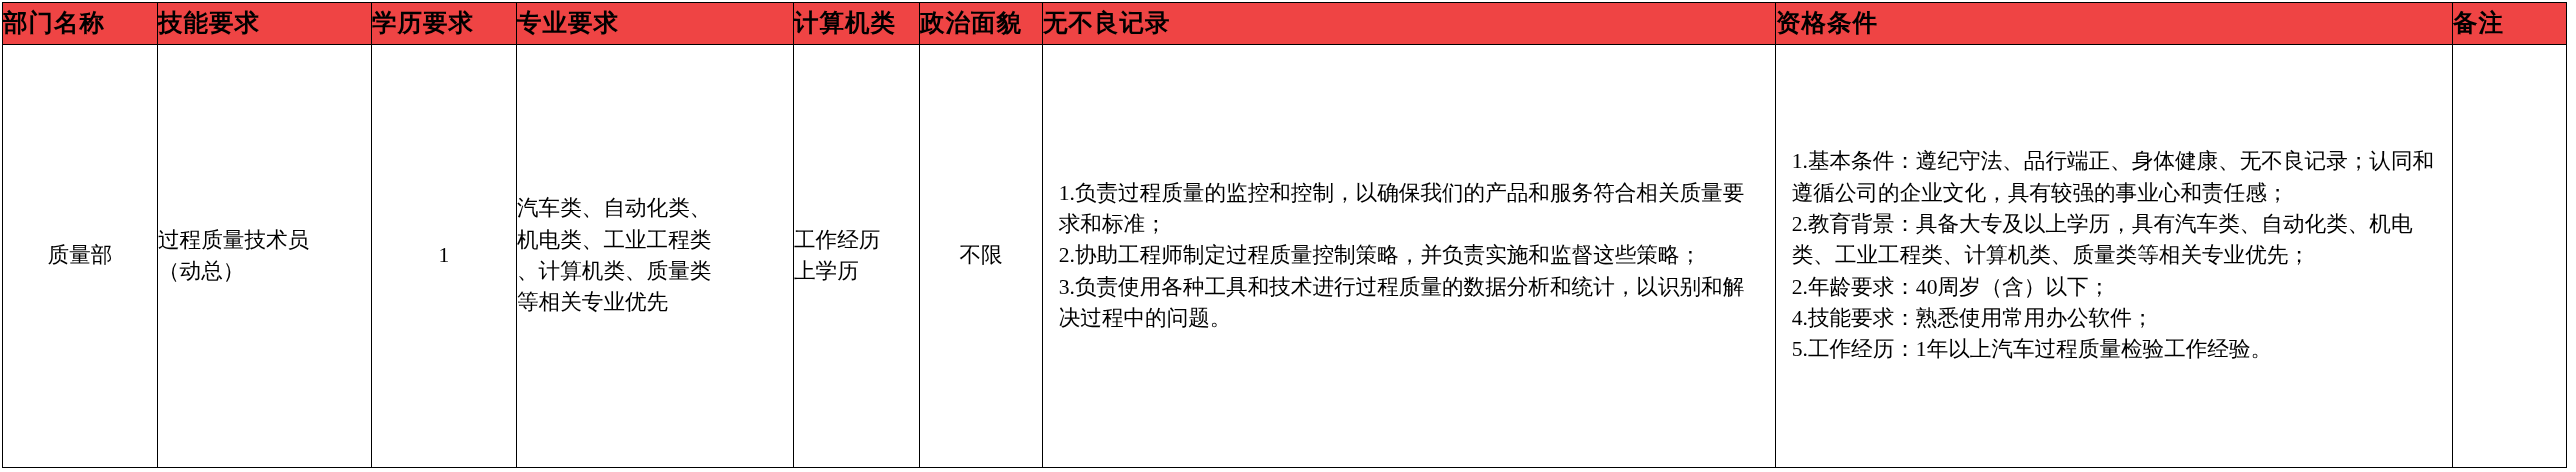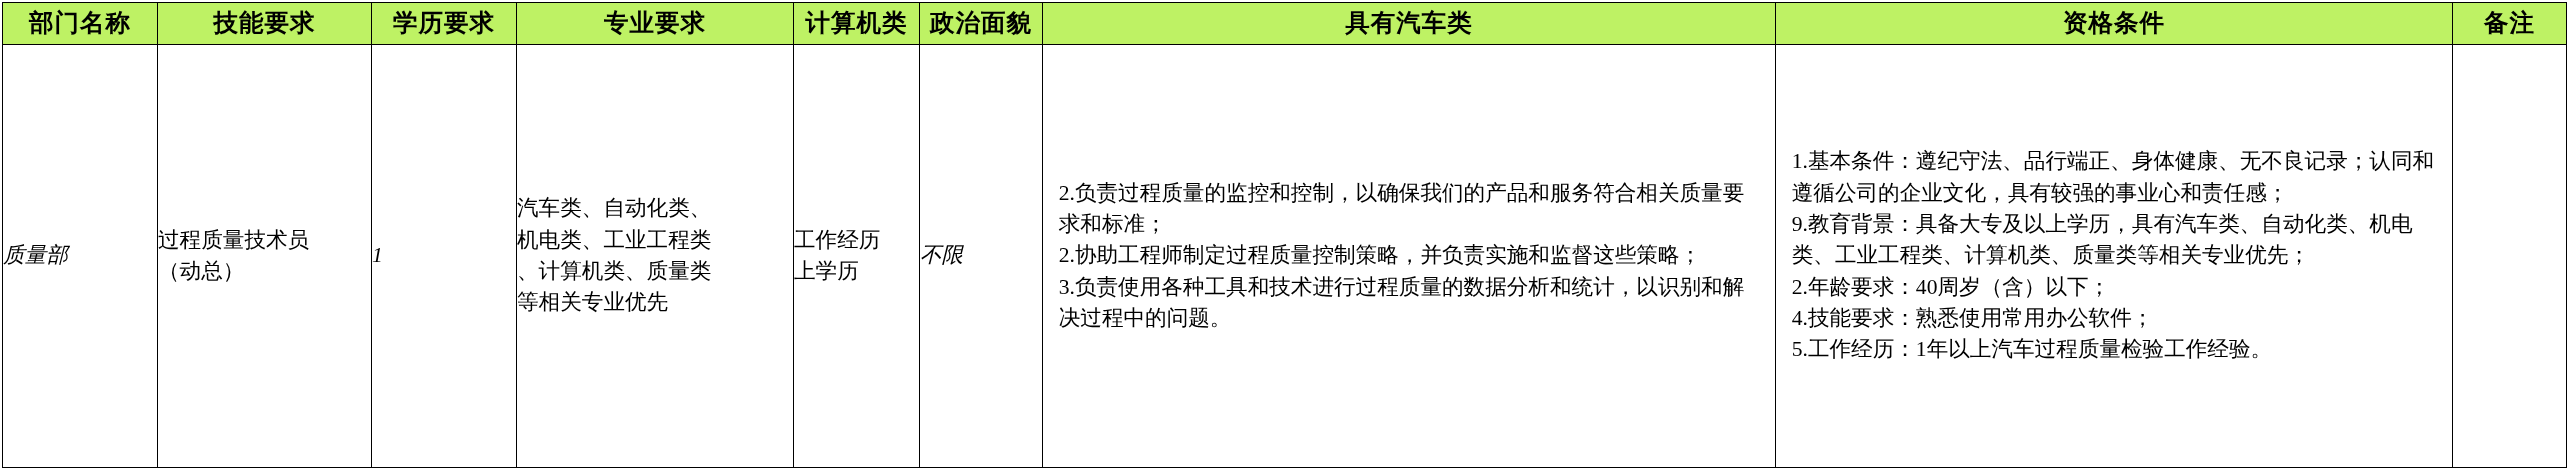--- a/index.html
+++ b/index.html
@@ -26,35 +26,35 @@
     width: 2563px;
     margin: 2px 0 0 2px;
   }
   table.job-table th,
   table.job-table td {
     border: 1px solid #000000;
     vertical-align: middle;
     padding: 0;
   }
   thead th {
-    background: #bef264;
+    background: #ef4444;
     font-size: 24.5px;
     font-weight: bold;
-    text-align: center;
+    text-align: left;
     height: 41px;
     line-height: 1.15;
     letter-spacing: 1px;
   }
   tbody td {
     height: 422px;
     font-size: 21.6px;
     line-height: 1.45;
   }
   .c-center {
-    font-style: italic;
+    text-align: center;
   }
   .multiline-center {
     text-align: left;
     padding: 0 13.7px;
   }
   .multiline-center .ln {
     display: block;
   }
   .para {
     display: block;
@@ -104,21 +104,21 @@
         <col class="c8">
     </colgroup>
     <thead>
       <tr>
         <th>部门名称</th>
         <th>技能要求</th>
         <th>学历要求</th>
         <th>专业要求</th>
         <th>计算机类</th>
         <th>政治面貌</th>
-        <th>具有汽车类</th>
+        <th>无不良记录</th>
         <th>资格条件</th>
         <th>备注</th>
       </tr>
     </thead>
     <tbody>
       <tr>
         <td class="c-center">质量部</td>
         <td class="multiline-center">
           <span class="ln">过程质量技术员</span>
           <span class="ln">（动总）</span>
@@ -130,29 +130,29 @@
           <span class="ln">、计算机类、质量类</span>
           <span class="ln">等相关专业优先</span>
         </td>
         <td class="multiline-center">
           <span class="ln">工作经历</span>
           <span class="ln">上学历</span>
         </td>
         <td class="c-center">不限</td>
         <td class="desc-cell">
           <div class="desc-inner">
-            <span class="para">2.负责过程质量的监控和控制，以确保我们的产品和服务符合相关质量要求和标准；</span>
+            <span class="para">1.负责过程质量的监控和控制，以确保我们的产品和服务符合相关质量要求和标准；</span>
             <span class="para">2.协助工程师制定过程质量控制策略，并负责实施和监督这些策略；</span>
             <span class="para">3.负责使用各种工具和技术进行过程质量的数据分析和统计，以识别和解决过程中的问题。</span>
           </div>
         </td>
         <td class="qual-cell">
           <div class="qual-inner">
             <span class="para">1.基本条件：遵纪守法、品行端正、身体健康、无不良记录；认同和遵循公司的企业文化，具有较强的事业心和责任感；</span>
-            <span class="para">9.教育背景：具备大专及以上学历，具有汽车类、自动化类、机电类、工业工程类、计算机类、质量类等相关专业优先；</span>
+            <span class="para">2.教育背景：具备大专及以上学历，具有汽车类、自动化类、机电类、工业工程类、计算机类、质量类等相关专业优先；</span>
             <span class="para">2.年龄要求：40周岁（含）以下；</span>
             <span class="para">4.技能要求：熟悉使用常用办公软件；</span>
             <span class="para">5.工作经历：1年以上汽车过程质量检验工作经验。</span>
           </div>
         </td>
         <td class="c-center"></td>
       </tr>
     </tbody>
   </table>
 </div>

